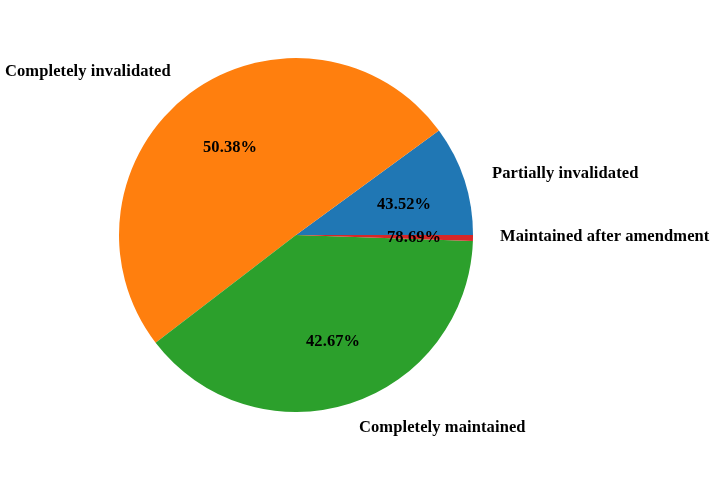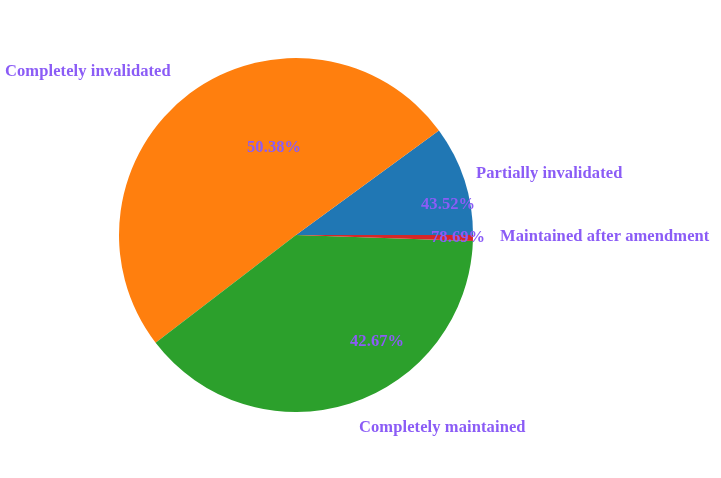--- a/index.html
+++ b/index.html
@@ -22,39 +22,38 @@
     left: 0;
     top: 0;
     width: 721px;
     height: 478px;
   }
   .cat-label,
   .pct-label {
     position: absolute;
     font-family: "Liberation Serif", "DejaVu Serif", serif;
     font-weight: bold;
-    color: #8b5cf6;
+    color: #000000;
     white-space: nowrap;
     line-height: 1;
     letter-spacing: 0.1px;
   }
   .cat-label {
     font-size: 16.5px;
   }
   .pct-label {
     font-size: 16.5px;
-    margin-left: 44px;
   }
   
   #label-completely-invalidated {
     left: 5px;
     top: 63px;
   }
   #label-partially-invalidated {
-    left: 476px;
+    left: 492px;
     top: 165px;
   }
   #label-maintained-after-amendment {
     left: 500px;
     top: 228px;
   }
   #label-completely-maintained {
     left: 359px;
     top: 419px;
   }

